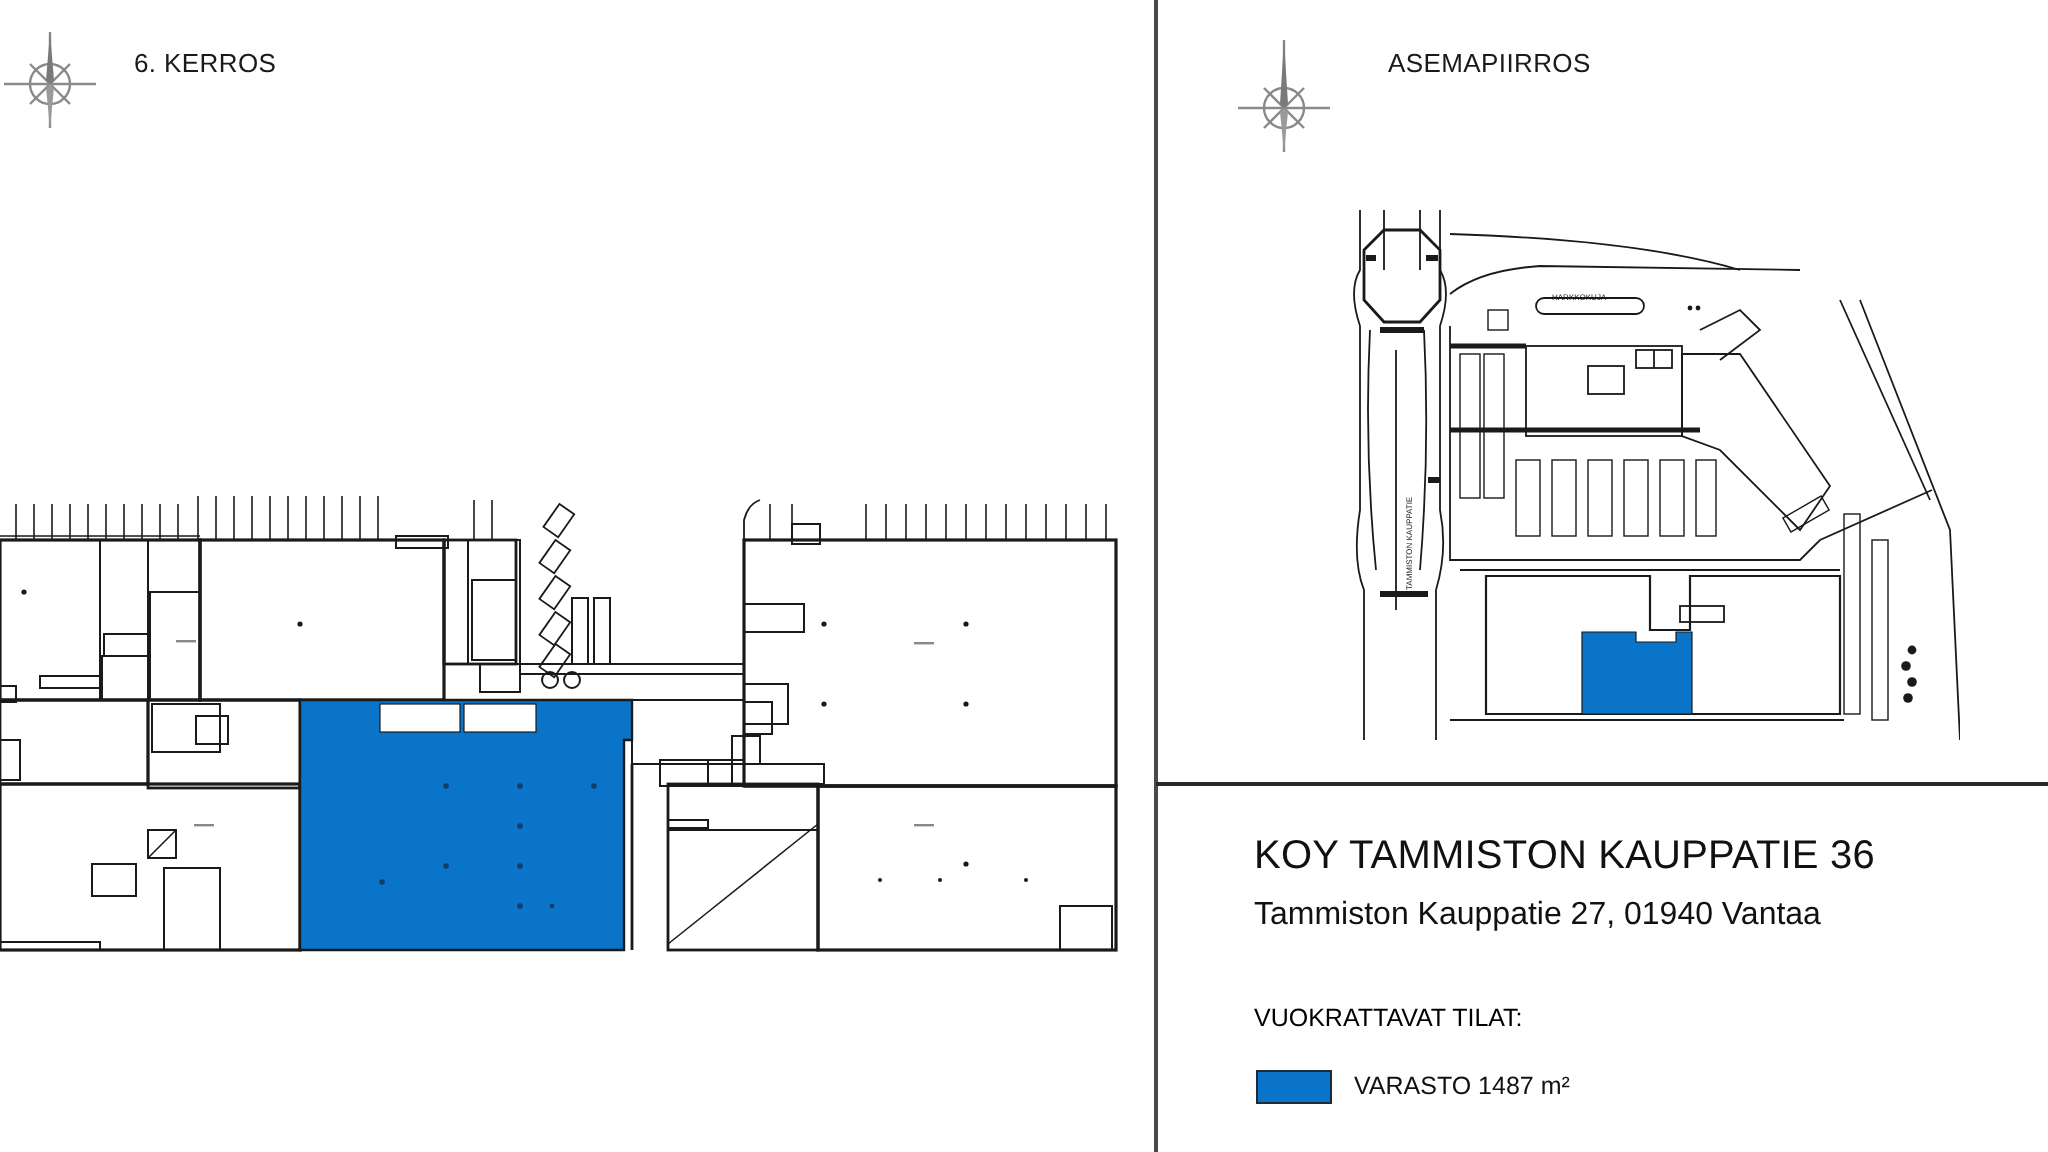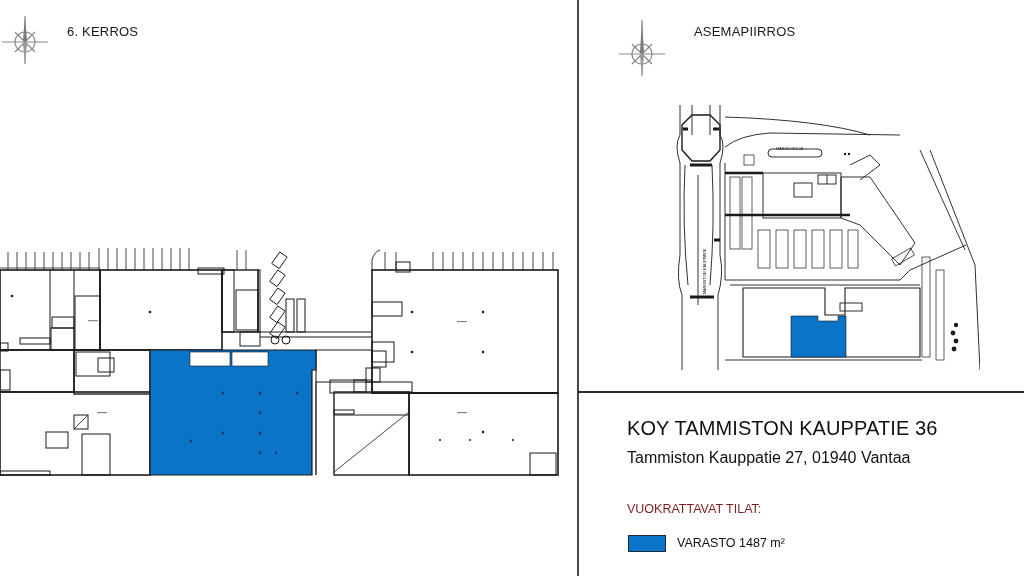--- a/index.html
+++ b/index.html
@@ -3,21 +3,21 @@
   <meta charset="utf-8">
   <style>
     html, body { margin: 0; padding: 0; background: #ffffff; }
     body { width: 1024px; height: 576px; position: relative; overflow: hidden; font-family: "Liberation Sans", sans-serif; color: #1a1a1a; }
     .abs { position: absolute; }
     .title-sm { font-size: 13px; letter-spacing: 0.2px; color: #1a1a1a; }
     .divider-v { position: absolute; left: 577px; top: 0; width: 2px; height: 576px; background: #4a4a4a; }
     .divider-h { position: absolute; left: 578px; top: 391px; width: 446px; height: 2px; background: #2a2a2a; }
     .prop-title { font-size: 20px; color: #111; letter-spacing: 0.1px; }
     .prop-addr { font-size: 16px; color: #111; }
-    .legend-head { font-size: 12.5px; color: #7f1d1d; }
+    .legend-head { font-size: 12.5px; color: #000000; }
     .legend-swatch { width: 38px; height: 17px; border: 1px solid #1d2a3a; box-sizing: border-box; }
     .legend-label { font-size: 12.5px; color: #111; }
     svg { position: absolute; }
   </style>
 </head>
 <body>
 
 <div>
 
   <svg style="left:2px; top:14px;" width="46" height="52" viewBox="0 0 46 52">

